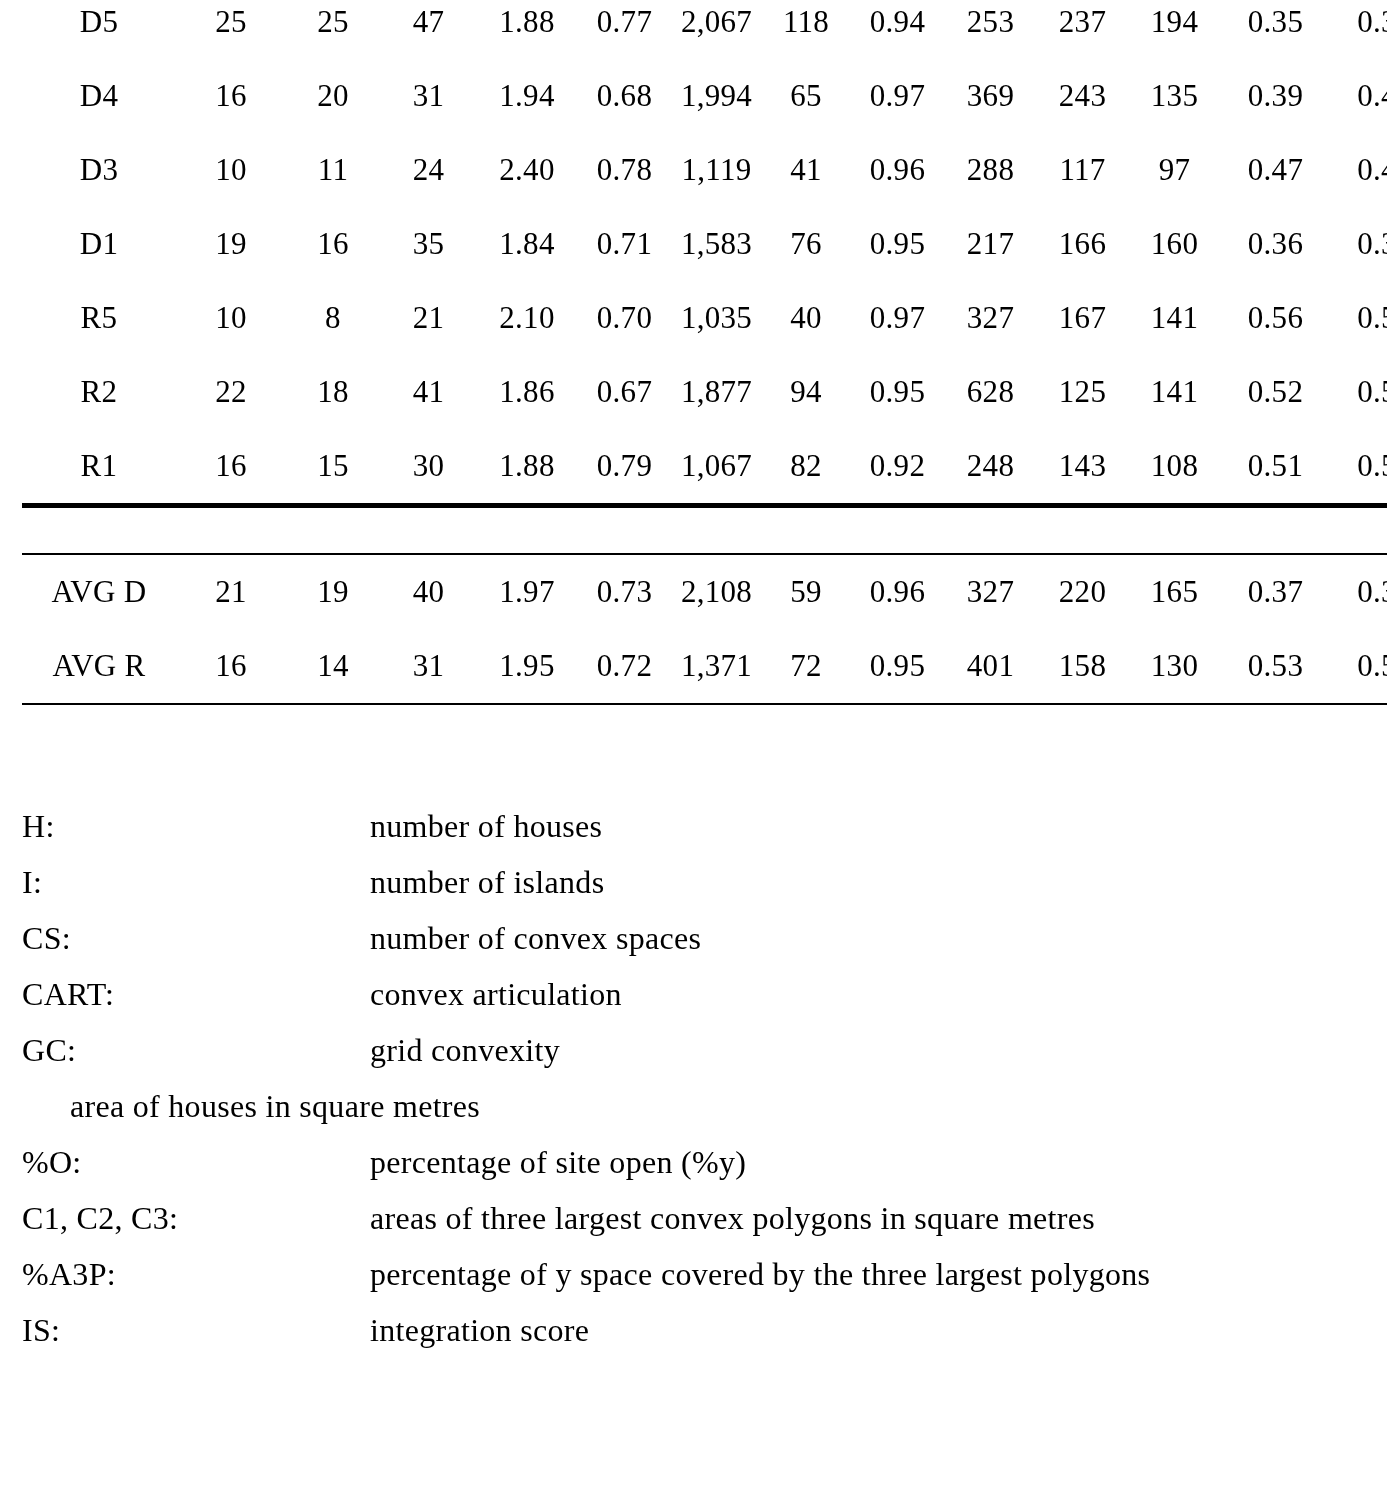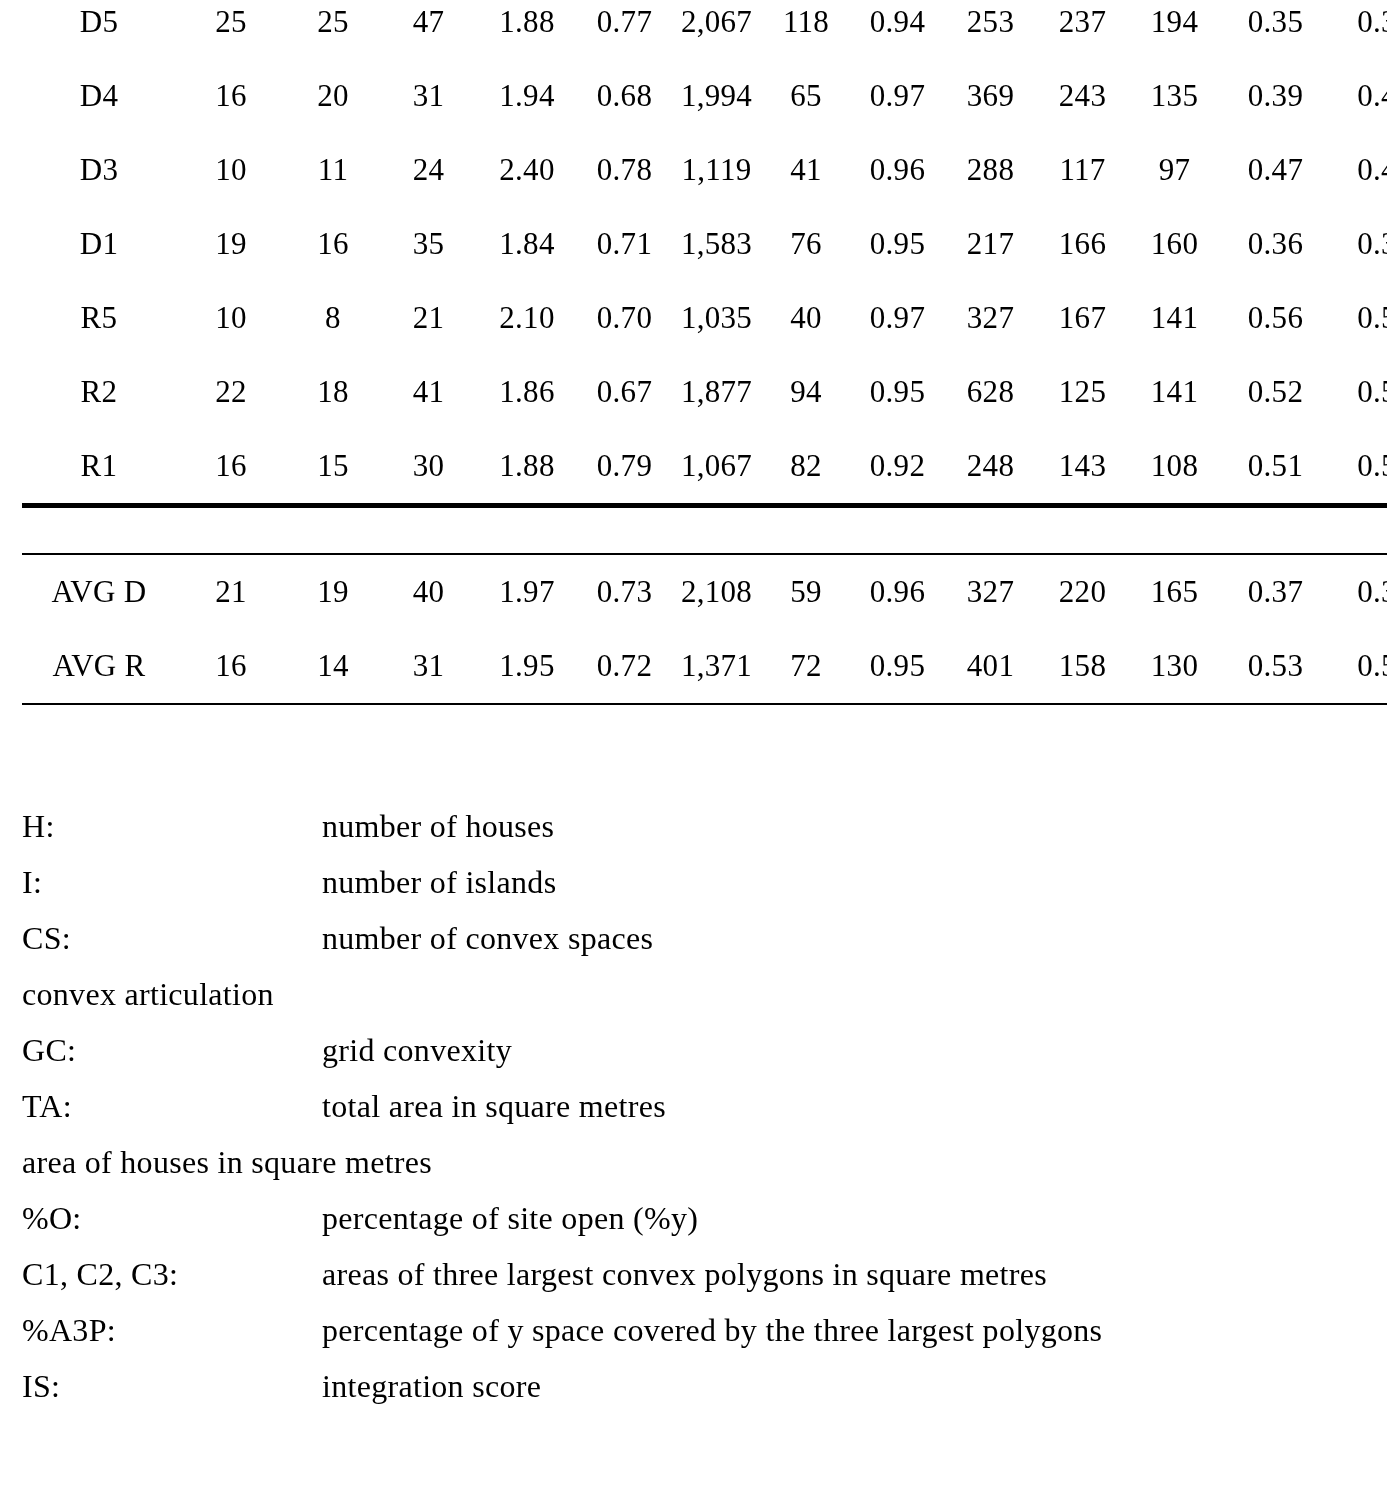--- a/index.html
+++ b/index.html
@@ -53,21 +53,21 @@
     font-size: 32px;
     letter-spacing: 0.3px;
   }
   .legend-entry {
     display: flex;
     align-items: center;
     height: 56px;
     white-space: nowrap;
   }
   .legend-term { flex: none; width: 300px; }
-  .legend-def  { flex: none; }
+  .legend-def  { flex: none; margin-left: 48px; }
 </style>
 </head>
 <body>
 
 <div class="table-viewport">
 
   <table class="data main-table">
     <colgroup>
       <col class="c0">
         <col class="c1">
@@ -262,31 +262,28 @@
     </div>
     <div class="legend-entry">
       <span class="legend-term">I:</span>
       <span class="legend-def">number of islands</span>
     </div>
     <div class="legend-entry">
       <span class="legend-term">CS:</span>
       <span class="legend-def">number of convex spaces</span>
     </div>
     <div class="legend-entry">
+      <span class="legend-term">CART:</span>
       <span class="legend-def">convex articulation</span>
     </div>
     <div class="legend-entry">
       <span class="legend-term">GC:</span>
       <span class="legend-def">grid convexity</span>
     </div>
     <div class="legend-entry">
-      <span class="legend-term">TA:</span>
-      <span class="legend-def">total area in square metres</span>
-    </div>
-    <div class="legend-entry">
       <span class="legend-def">area of houses in square metres</span>
     </div>
     <div class="legend-entry">
       <span class="legend-term">%O:</span>
       <span class="legend-def">percentage of site open (%y)</span>
     </div>
     <div class="legend-entry">
       <span class="legend-term">C1, C2, C3:</span>
       <span class="legend-def">areas of three largest convex polygons in square metres</span>
     </div>

